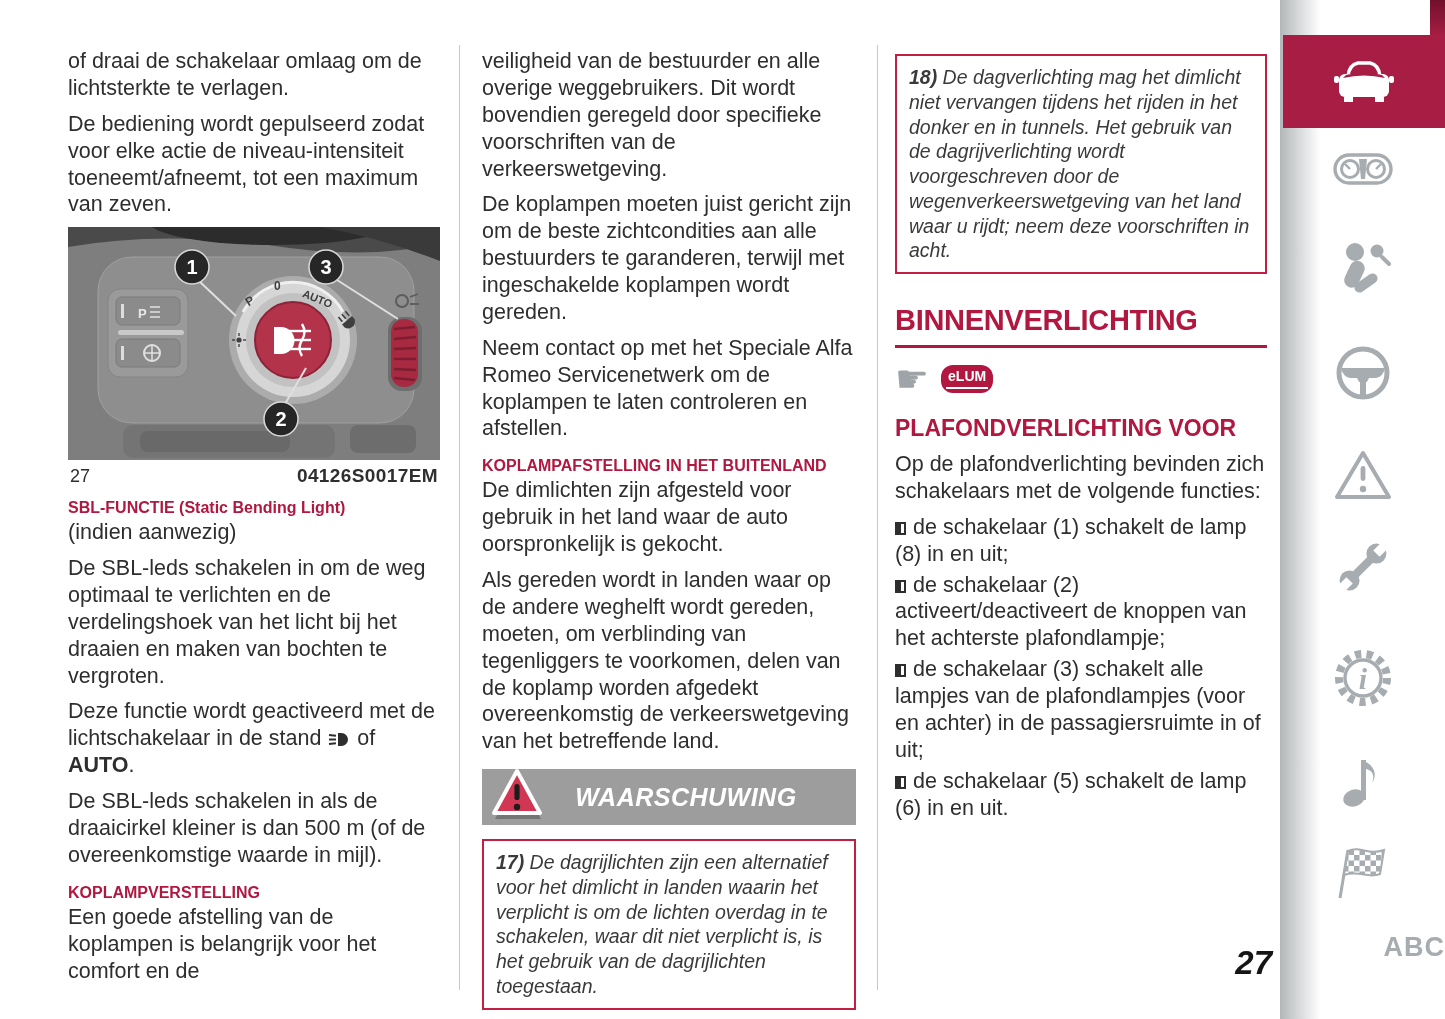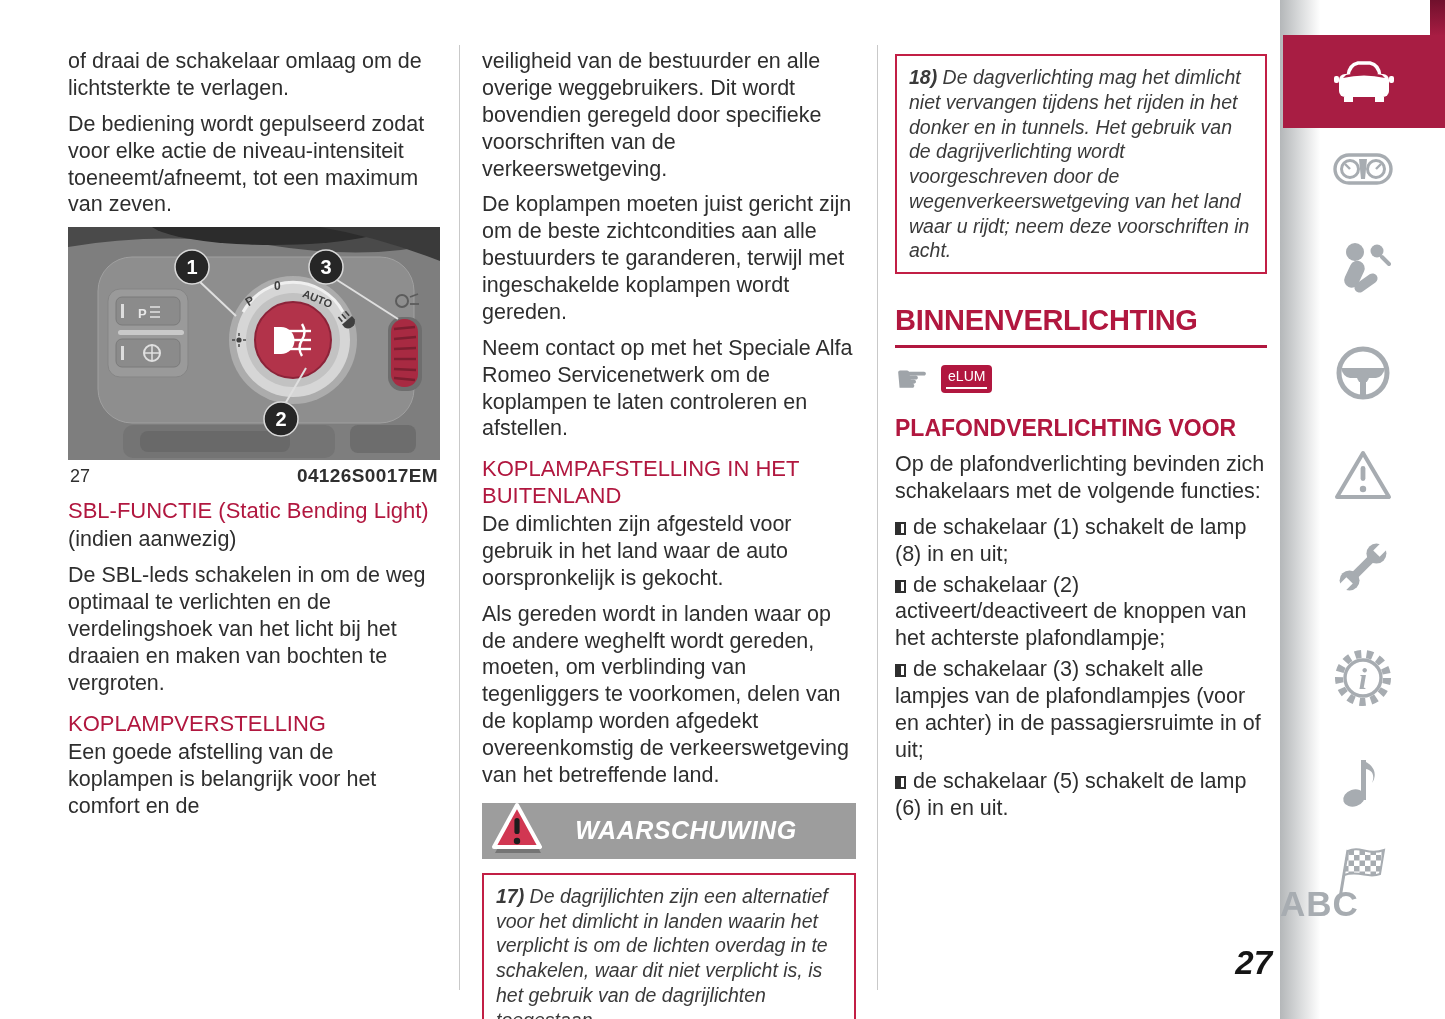--- a/index.html
+++ b/index.html
@@ -13,21 +13,21 @@
     font-family:"Liberation Sans", sans-serif; color:var(--body-ink);
   }
   .col{position:absolute; top:48px; width:372px; font-size:21.5px; line-height:1.25;}
   .col p{margin:0 0 9px 0;}
   .col1{left:68px;}
   .col2{left:482px; width:374px;}
   .col3{left:895px;}
   .divider{position:absolute; top:45px; width:1px; height:945px; background:#c9c9c9;}
   .d1{left:459px;} .d2{left:877px;}
 
-  h3.red-h{color:var(--accent); font-size:22px; font-weight:normal; margin:14px 0 2px 0; line-height:1.2;}
+  h3.red-h{color:var(--accent); font-size:16px; font-weight:bold; margin:14px 0 2px 0; line-height:1.2;}
   h3.red-h.tight{margin-top:0;}
   h4.red-sub{color:var(--accent); font-size:22px; font-weight:bold; margin:0 0 4px 0; line-height:1.2;}
   .paren{margin:0 0 6px 0;}
 
   
   figure.photo{margin:4px 0 10px 0; width:372px;}
   figure.photo svg{display:block; width:372px; height:233px; background:#7e7e7e;}
   figcaption{display:flex; justify-content:space-between; align-items:baseline; padding:4px 2px 0 2px;}
   .figno{font-size:18px; color:#2f2f2f;}
   .figcode{font-size:19px; font-weight:bold; color:#2f2f2f; letter-spacing:.4px;}
@@ -47,43 +47,43 @@
             display:flex; align-items:center; justify-content:center;}
   .warnband .wlabel{color:#fff; font-weight:bold; font-style:italic; font-size:25px;
             letter-spacing:.5px; padding-left:34px;}
   .warn-tri{position:absolute; left:4px; top:-5px;}
 
   
   .big-h{color:var(--accent); font-size:29px; font-weight:bold; letter-spacing:-.3px;
          border-bottom:3px solid var(--accent); padding-bottom:7px; margin:28px 0 12px 0;}
   .ref-row{display:flex; align-items:center; gap:12px; margin:2px 0 16px 0;}
   .hand{color:#9fa4a9; font-size:38px; line-height:1;}
-  .elum{background:var(--accent); color:#fff; font-weight:normal; font-size:14px;
-        border-radius:4px; padding:4px 7px 10px 7px; position:relative; line-height:1;}
+  .elum{background:var(--accent); color:#fff; font-weight:bold; font-size:14px;
+        border-radius:12px; padding:4px 7px 10px 7px; position:relative; line-height:1;}
   .elum::after{content:""; position:absolute; left:5px; right:5px; bottom:4px; height:2px; background:#fff;}
   .plafond-h{color:var(--accent); font-size:23px; font-weight:bold; margin:0 0 8px 0;}
   p.bullet{margin:0 4px 4px 0;}
   .sq{display:inline-block; width:11px; height:13px; border:2px solid #2e2e2e;
       border-left-width:6px; margin-right:7px; vertical-align:-1px;}
 
   
   .pagenum{position:absolute; left:1212px; top:944px; width:60px; text-align:right;
            font-size:33px; font-weight:bold; font-style:italic; color:#151515;}
 
   
   .sidebar{position:absolute; left:1280px; top:0; width:165px; height:1019px; background:#fff;}
   .fold{position:absolute; left:0; top:0; width:46px; height:100%;
         background:linear-gradient(to right,#b4b7b9,#ffffff 88%);}
   .tab{position:absolute; left:3px; right:0; top:35px; height:93px; background:var(--tab-red);
        display:flex; align-items:center; justify-content:center;}
   .sliver{position:absolute; right:0; top:0; width:15px; height:36px;
           background:linear-gradient(#70102c,var(--tab-red));}
   .side-icon{position:absolute; left:0; width:100%; display:flex; justify-content:center;}
-  .abc{position:absolute; left:0; top:884px; width:100%; text-align:left;
-       color:var(--icon-gray); font-weight:bold; font-size:35px; letter-spacing:1px;}
+  .abc{position:absolute; left:0; top:932px; width:100%; text-align:right;
+       color:var(--icon-gray); font-weight:bold; font-size:27px; letter-spacing:1px;}
 </style>
 </head>
 <body>
 
 <section class="col col1">
   <p>of draai de schakelaar omlaag om de lichtsterkte te verlagen.</p>
   <p>De bediening wordt gepulseerd zodat voor elke actie de niveau-intensiteit toeneemt/afneemt, tot een maximum van zeven.</p>
 
   <figure class="photo">
     <svg viewBox="0 0 372 233">
@@ -173,20 +173,32 @@
     </svg>
     <figcaption>
       <span class="figno">27</span>
       <span class="figcode">04126S0017EM</span>
     </figcaption>
   </figure>
 
   <h3 class="red-h tight">SBL-FUNCTIE (Static Bending Light)</h3>
   <p class="paren">(indien aanwezig)</p>
   <p>De SBL-leds schakelen in om de weg optimaal te verlichten en de verdelingshoek van het licht bij het draaien en maken van bochten te vergroten.</p>
+  <p>
+    <span>Deze functie wordt geactiveerd met de lichtschakelaar in de stand</span>
+    <span class="inline-icon"><svg width="24" height="15" viewBox="0 0 24 15">
+      <path d="M11,1 h3.5 a6.5,6.5 0 0 1 0,13 H11 Z" fill="#2e2e2e"></path>
+      <line x1="2" y1="3" x2="9" y2="3.8" stroke="#2e2e2e" stroke-width="2"></line>
+      <line x1="2" y1="7.5" x2="9" y2="7.5" stroke="#2e2e2e" stroke-width="2"></line>
+      <line x1="2" y1="12" x2="9" y2="11.2" stroke="#2e2e2e" stroke-width="2"></line>
+    </svg></span>
+    <span>of</span>
+    <b>AUTO</b><span>.</span>
+  </p>
+  <p>De SBL-leds schakelen in als de draaicirkel kleiner is dan 500 m (of de overeenkomstige waarde in mijl).</p>
   <h3 class="red-h">KOPLAMPVERSTELLING</h3>
   <p>Een goede afstelling van de koplampen is belangrijk voor het comfort en de</p>
 </section>
 
 <div class="divider d1"></div>
 
 <section class="col col2">
   <p>veiligheid van de bestuurder en alle overige weggebruikers. Dit wordt bovendien geregeld door specifieke voorschriften van de verkeerswetgeving.</p>
   <p>De koplampen moeten juist gericht zijn om de beste zichtcondities aan alle bestuurders te garanderen, terwijl met ingeschakelde koplampen wordt gereden.</p>
   <p>Neem contact op met het Speciale Alfa Romeo Servicenetwerk om de koplampen te laten controleren en afstellen.</p>

